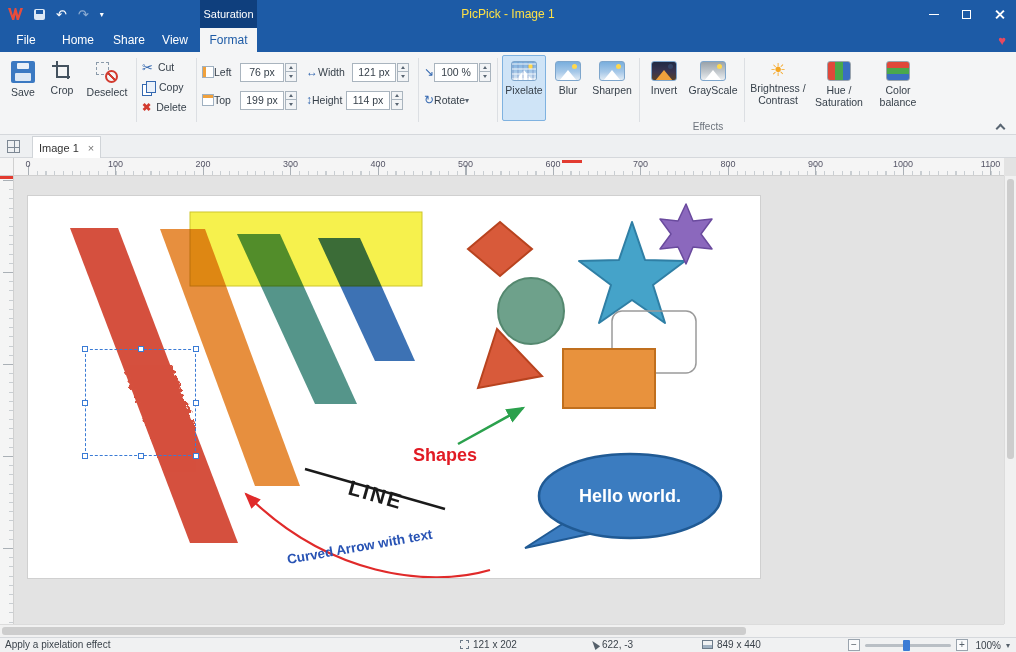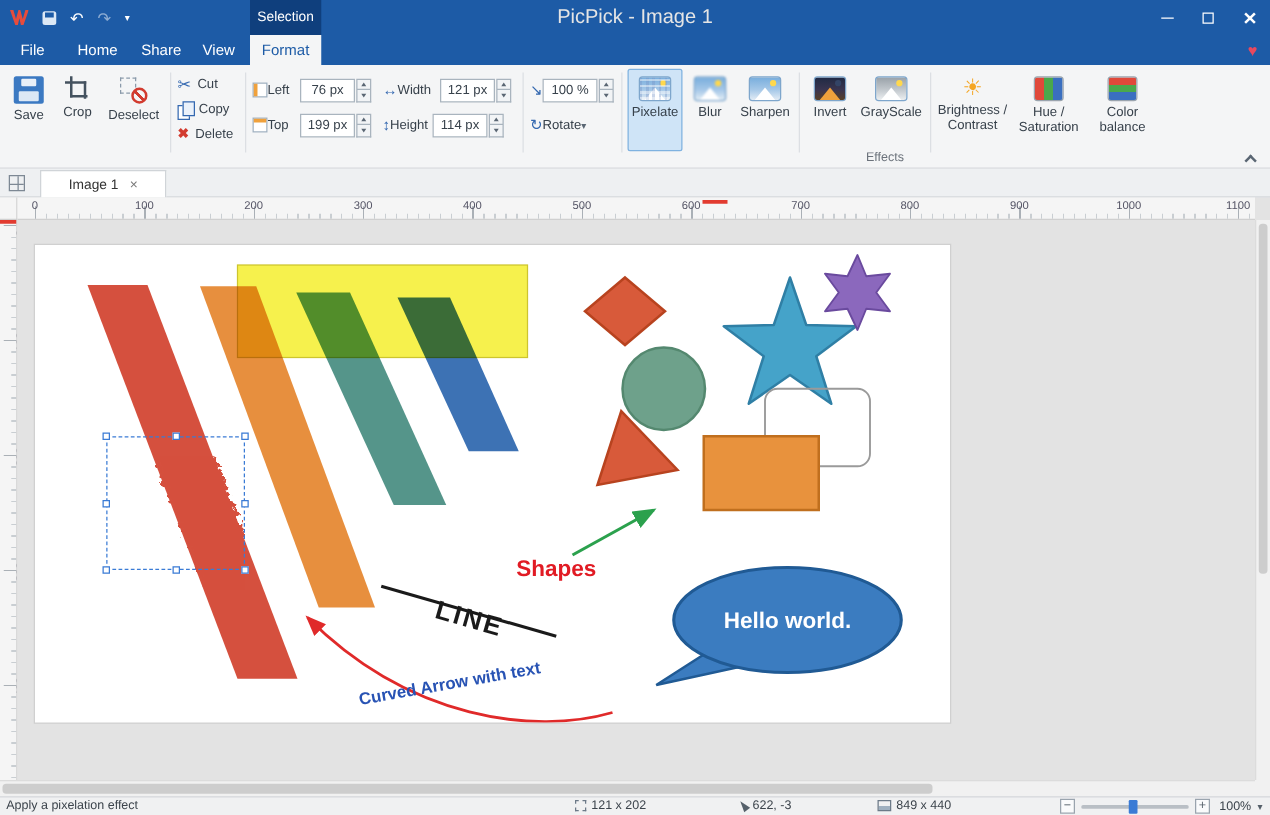--- a/index.html
+++ b/index.html
@@ -12,21 +12,21 @@
   .logo{width:15px;height:12px;background:#e64c3c;
         clip-path:polygon(0% 0%,18% 0%,32% 60%,45% 0%,55% 0%,68% 60%,82% 0%,100% 0%,72% 100%,58% 100%,50% 55%,42% 100%,28% 100%)}
   .i-qsave{width:11px;height:11px;background:#dce8f5;border-radius:2px;position:relative}
   .i-qsave::before{content:"";position:absolute;left:2px;top:1px;right:2px;height:4px;background:#1d5ba6}
   .qat-g{color:#fff;font-size:13px;line-height:1}
   .qat-g.dim{color:rgba(255,255,255,.5)}
   .qat-caret{color:#fff;font-size:8px}
   .ctx-tab{position:absolute;left:200px;top:0;width:57px;height:28px;background:#0f3f7d;color:#fff;
            font-size:11px;display:flex;align-items:center;justify-content:center}
   .win-title{position:absolute;left:300px;right:300px;top:0;height:28px;display:flex;align-items:center;
-             justify-content:center;color:#e5e5e5;font-size:16px;pointer-events:none}
+             justify-content:center;color:#fde047;font-size:12px;pointer-events:none}
   .win-controls{position:absolute;right:0;top:0;height:28px;display:flex}
   .win-btn{width:33px;height:28px;display:flex;align-items:center;justify-content:center}
   .ic-min{width:10px;height:1px;background:#fff}
   .ic-max{width:9px;height:9px;border:1px solid #fff}
   .ic-close{position:relative;width:11px;height:11px}
   .ic-close::before,.ic-close::after{content:"";position:absolute;left:5px;top:0;width:2px;height:11px;background:#fff}
   .ic-close::before{transform:rotate(45deg)}.ic-close::after{transform:rotate(-45deg)}
 
   
   .tabrow{position:absolute;left:0;top:28px;width:1016px;height:24px;background:#1d5ba6}
@@ -92,21 +92,21 @@
          background:linear-gradient(90deg,#e0483a 0 33%,#4aa84c 33% 66%,#3a6fc0 66% 100%)}
   .i-cbal{width:24px;height:20px;border-radius:3px;border:1px solid #9aa4ae;
           background:linear-gradient(180deg,#e0483a 0 33%,#4aa84c 33% 66%,#3a6fc0 66% 100%)}
 
   
   .doctabs{position:absolute;left:0;top:135px;width:1016px;height:23px;background:#eef0f2;border-bottom:1px solid #d5d8dc}
   .grid-icon{position:absolute;left:7px;top:5px;width:13px;height:13px;border:1px solid #7d8894;
              background:linear-gradient(#7d8894,#7d8894) 6px 0/1px 100% no-repeat,
                         linear-gradient(#7d8894,#7d8894) 0 6px/100% 1px no-repeat}
   .doctab{position:absolute;left:32px;top:1px;height:22px;background:#fff;border:1px solid #d0d4d8;border-bottom:none;
-          display:flex;align-items:center;gap:9px;padding:0 22px;font-size:11px;color:#333}
+          display:flex;align-items:center;gap:9px;padding:0 6px;font-size:11px;color:#333}
   .doctab .x{color:#777;font-size:11px}
 
   
   .corner{position:absolute;left:0;top:158px;width:14px;height:18px;background:#f5f5f5;border-right:1px solid #d0d0d0;border-bottom:1px solid #d0d0d0}
   .hruler{position:absolute;left:14px;top:158px;width:990px;height:18px;background:#f5f5f5;border-bottom:1px solid #d0d0d0;overflow:hidden;
     background-image:repeating-linear-gradient(to right,#aab0b6 0 1px,transparent 1px 87.5px),
                      repeating-linear-gradient(to right,#c9ced2 0 1px,transparent 1px 8.75px);
     background-size:100% 10px,100% 4px;background-position:14px 100%,14px 100%;background-repeat:no-repeat,no-repeat}
   .hnum{position:absolute;top:1px;transform:translateX(-50%);font-size:9px;color:#556}
   .hmark{position:absolute;left:548px;top:2px;width:20px;height:3px;background:#e23b30}
@@ -153,21 +153,21 @@
 <body>
 
 <div class="titlebar">
   <div class="qat">
     <span class="logo"></span>
     <span class="i-qsave"></span>
     <span class="qat-g">↶</span>
     <span class="qat-g dim">↷</span>
     <span class="qat-caret">▾</span>
   </div>
-  <div class="ctx-tab">Selection</div>
+  <div class="ctx-tab">Saturation</div>
   <div class="win-title">PicPick - Image 1</div>
   <div class="win-controls">
     <div class="win-btn">
         <span class="ic-min"></span>
       </div>
     <div class="win-btn">
         <span class="ic-max"></span>
       </div>
     <div class="win-btn">
         <span class="ic-close"></span>

